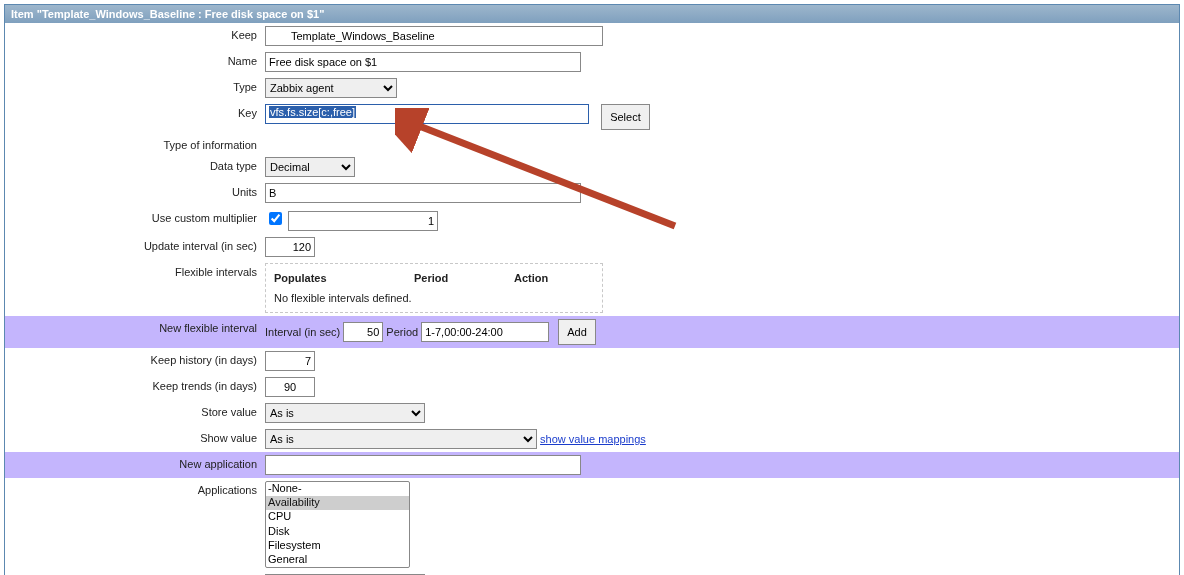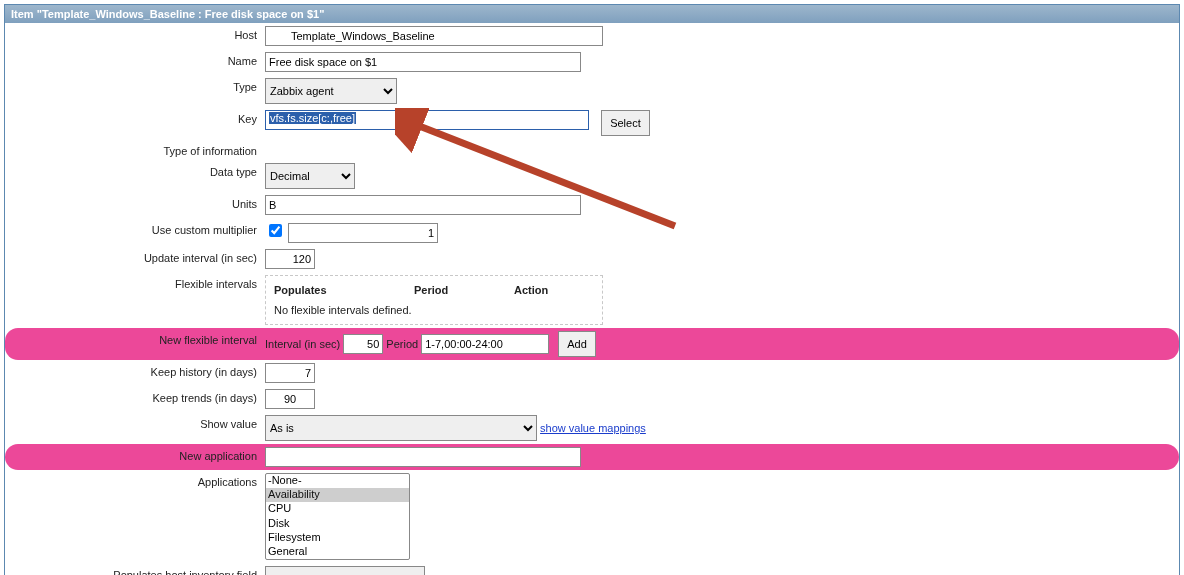--- a/index.html
+++ b/index.html
@@ -23,22 +23,21 @@
   }
   .form-body {
     background: #fff;
   }
   .form-row {
     display: flex;
     align-items: flex-start;
     padding: 3px 0;
   }
   .form-row.alt {
-    background: #ec4899;
-    border-radius: 13px;
+    background: #c4b5fd;
   }
   .form-label {
     width: 252px;
     text-align: right;
     padding-right: 8px;
     padding-top: 3px;
   }
   .form-ctrl {
     flex: 1;
     padding-right: 6px;
@@ -49,21 +48,21 @@
     border: 1px solid #888;
     padding: 1px 3px;
     height: 16px;
     box-sizing: content-box;
   }
   select {
     font-family: Verdana, Arial, sans-serif;
     font-size: 11px;
     border: 1px solid #888;
     background: #efefef;
-    height: 26px;
+    height: 20px;
   }
   select.listbox {
     height: auto;
     background: #fff;
     width: 145px;
   }
   button, .btn {
     font-family: Verdana, Arial, sans-serif;
     font-size: 11px;
     border: 1px solid #888;
@@ -114,21 +113,21 @@
 </style>
 </head>
 <body>
 
 <div class="window">
   <div class="titlebar">Item "Template_Windows_Baseline : Free disk space on $1"</div>
 
   <div class="form-body">
 
     <div class="form-row">
-      <div class="form-label">Host</div>
+      <div class="form-label">Keep</div>
       <div class="form-ctrl">
         <input type="text" style="width: 308px; padding-left: 25px;" value="Template_Windows_Baseline">
       </div>
     </div>
 
     <div class="form-row">
       <div class="form-label">Name</div>
       <div class="form-ctrl">
         <input type="text" style="width: 308px;" value="Free disk space on $1">
       </div>
@@ -221,20 +220,28 @@
       </div>
     </div>
 
     <div class="form-row">
       <div class="form-label">Keep trends (in days)</div>
       <div class="form-ctrl">
         <input type="text" style="width: 42px; text-align: center;" value="90">
       </div>
     </div>
 
+    <div class="form-row">
+      <div class="form-label">Store value</div>
+      <div class="form-ctrl">
+        <select style="width:160px">
+          <option>As is</option>
+        </select>
+      </div>
+    </div>
 
     <div class="form-row">
       <div class="form-label">Show value</div>
       <div class="form-ctrl">
         <select style="width:272px">
           <option>As is</option>
         </select>
         <span class="link">show value mappings</span>
       </div>
     </div>

